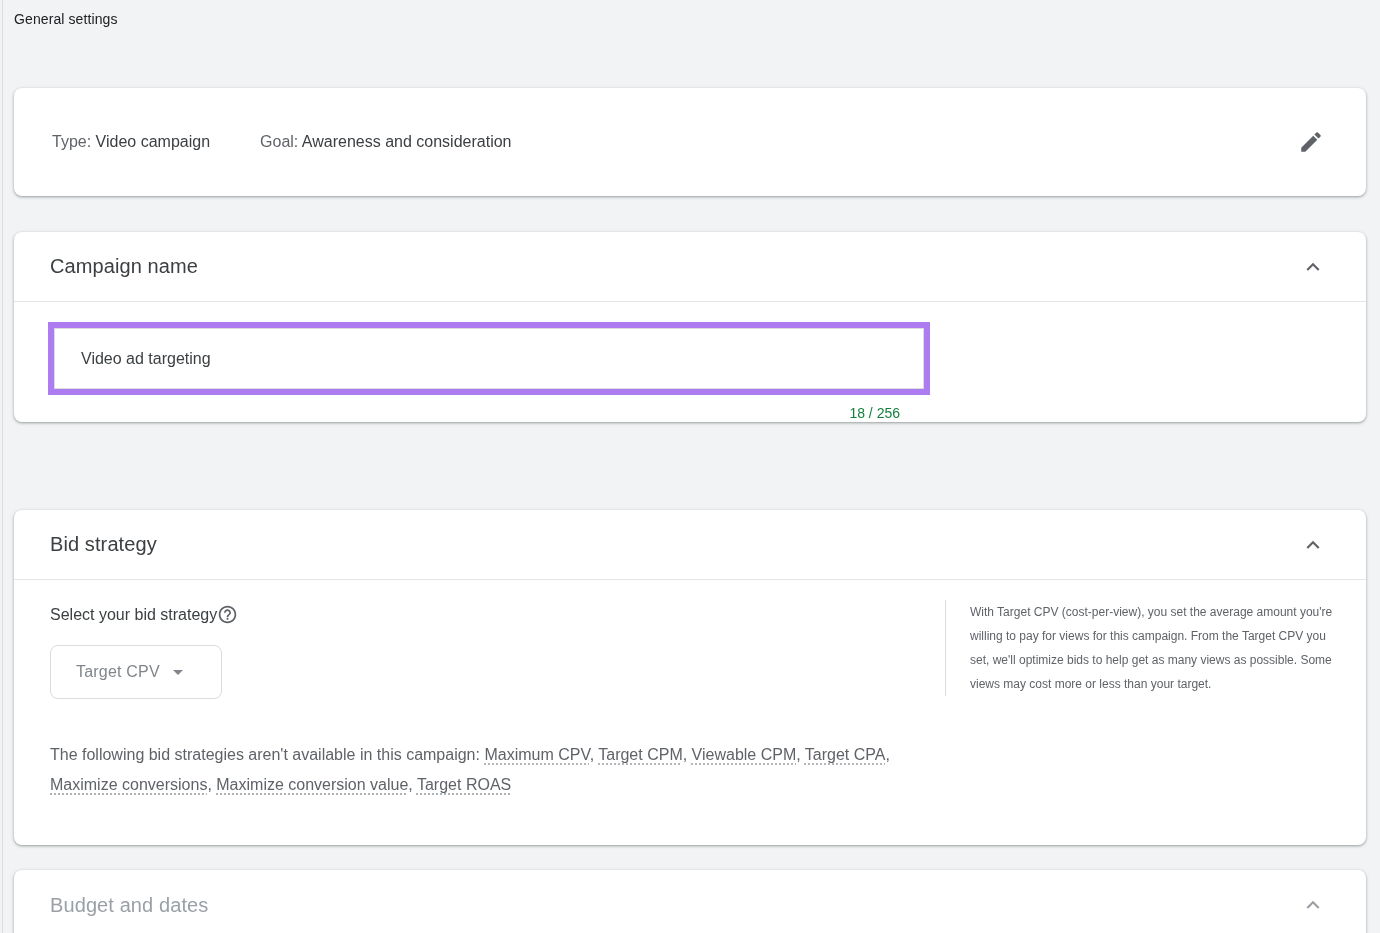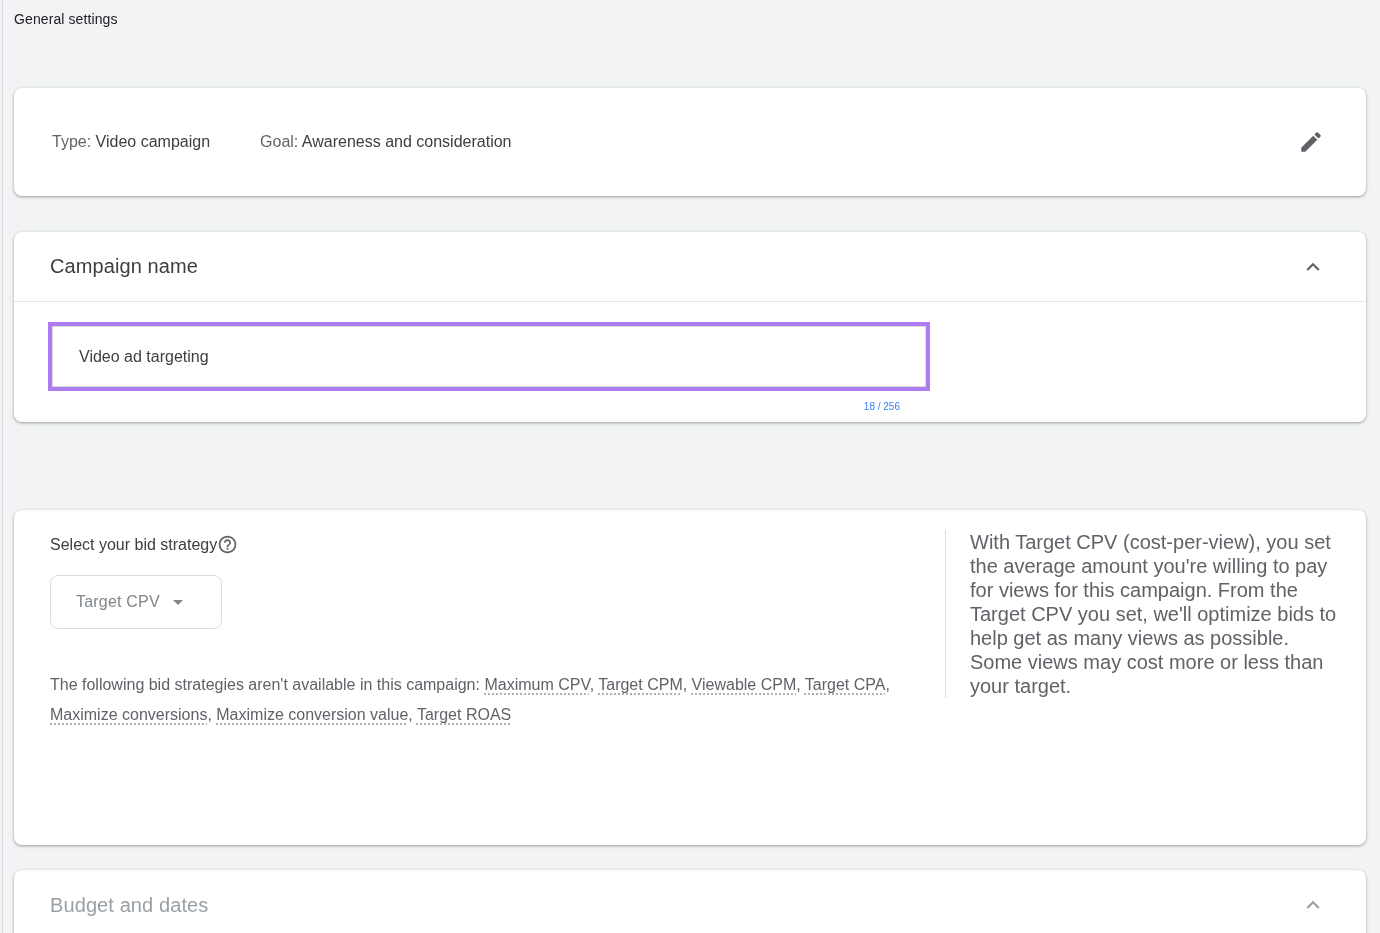--- a/index.html
+++ b/index.html
@@ -32,51 +32,51 @@
   .card-header{
     display:flex;align-items:center;justify-content:space-between;
     height:70px;padding:0 36px 0 36px;box-sizing:border-box;
   }
   .card-header.bordered{border-bottom:1px solid #e3e5e8;}
   .card-title{font-size:20px;font-weight:400;color:#3c4043;letter-spacing:.1px;}
   .card-title.faded{color:#9aa0a6;}
 
   .name-body{padding:20px 0 0 34px;}
   .highlight-frame{
-    width:882px;box-sizing:border-box;border:4px solid #0f172a;background:#ad7cf0;
+    width:882px;box-sizing:border-box;border:6px solid #0f172a;background:#ad7cf0;
   }
   .name-input{
     display:block;width:100%;height:61px;box-sizing:border-box;
     border:1px solid #dadce0;background:#fff;outline:none;
     padding:0 26px;font-size:16px;color:#3c4043;
     font-family:"Liberation Sans","DejaVu Sans",sans-serif;
   }
   .char-count{
     width:882px;box-sizing:border-box;text-align:right;padding:10px 30px 0 0;
-    font-size:10px;color:#3b82f6;
+    font-size:14px;color:#15803d;
   }
 
   .bid-body{position:relative;height:264px;}
   .bid-left{padding:24px 0 0 36px;}
   .select-row{display:flex;align-items:center;font-size:16px;color:#3c4043;}
   .dropdown{
     margin-top:20px;width:172px;height:54px;box-sizing:border-box;
     border:1px solid #dadce0;border-radius:8px;background:#fff;
     display:flex;align-items:center;padding-left:25px;cursor:default;
     font-size:16px;color:#80868b;letter-spacing:.2px;
   }
   .dropdown .arrow{margin-left:6px;display:flex;}
   .bid-note{
     margin-top:41px;max-width:872px;font-size:16px;color:#5f6368;line-height:30px;
   }
   .term{text-decoration:underline;text-decoration-style:dotted;text-underline-offset:4px;text-decoration-color:#9aa0a6;}
   .bid-help{
     position:absolute;left:931px;top:20px;width:392px;
     border-left:1px solid #dadce0;padding-left:24px;box-sizing:border-box;
-    font-size:20px;color:#5f6368;line-height:24px;
+    font-size:12px;color:#5f6368;line-height:24px;
   }
   svg{display:block;}
 </style>
 </head>
 <body>
 
 <div class="left-edge"></div>
 
 <div class="page-title">General settings</div>
 
@@ -112,20 +112,30 @@
   </div>
   <div class="name-body">
     <div class="highlight-frame" style="border-color: rgb(173, 124, 240); background: rgb(173, 124, 240);">
       <input class="name-input" type="text" value="Video ad targeting" style="">
     </div>
     <div class="char-count">18 / 256</div>
   </div>
 </div>
 
 <div class="card" id="card-bid">
+  <div class="card-header bordered">
+    <span class="card-title">Bid strategy</span>
+    <button class="icon-btn">
+      <span>
+        <svg width="26" height="26" viewBox="0 0 24 24" fill="#5f6368">
+          <path d="M7.41 15.41 12 10.83l4.59 4.58L18 14l-6-6-6 6z"></path>
+        </svg>
+      </span>
+    </button>
+  </div>
   <div class="bid-body">
     <div class="bid-left">
       <div class="select-row">
         <span>Select your bid strategy</span>
         <button class="icon-btn" style="padding:0;">
           <span>
             <svg width="21" height="21" viewBox="0 0 24 24" fill="#5f6368">
               <path d="M11 18h2v-2h-2v2zm1-16C6.48 2 2 6.48 2 12s4.48 10 10 10 10-4.48 10-10S17.52 2 12 2zm0 18c-4.41 0-8-3.59-8-8s3.59-8 8-8 8 3.59 8 8-3.59 8-8 8zm0-14c-2.21 0-4 1.79-4 4h2c0-1.1.9-2 2-2s2 .9 2 2c0 2-3 1.75-3 5h2c0-2.25 3-2.5 3-5 0-2.21-1.79-4-4-4z"></path>
             </svg>
           </span>

